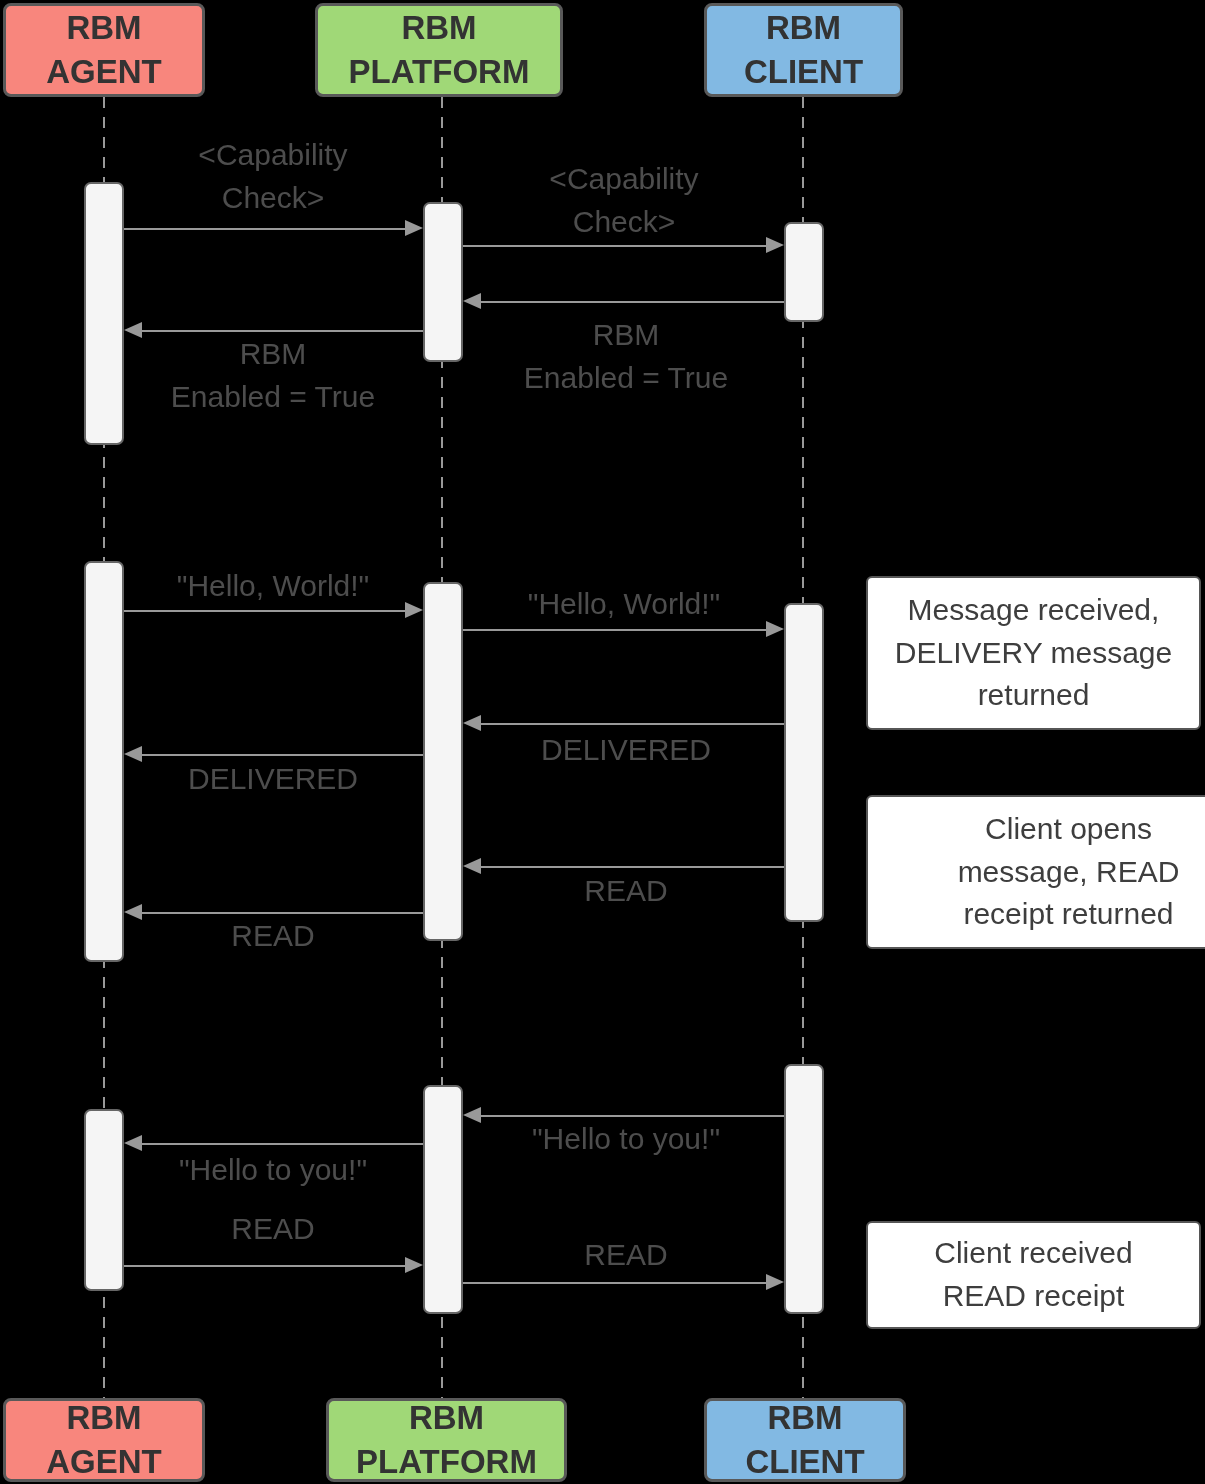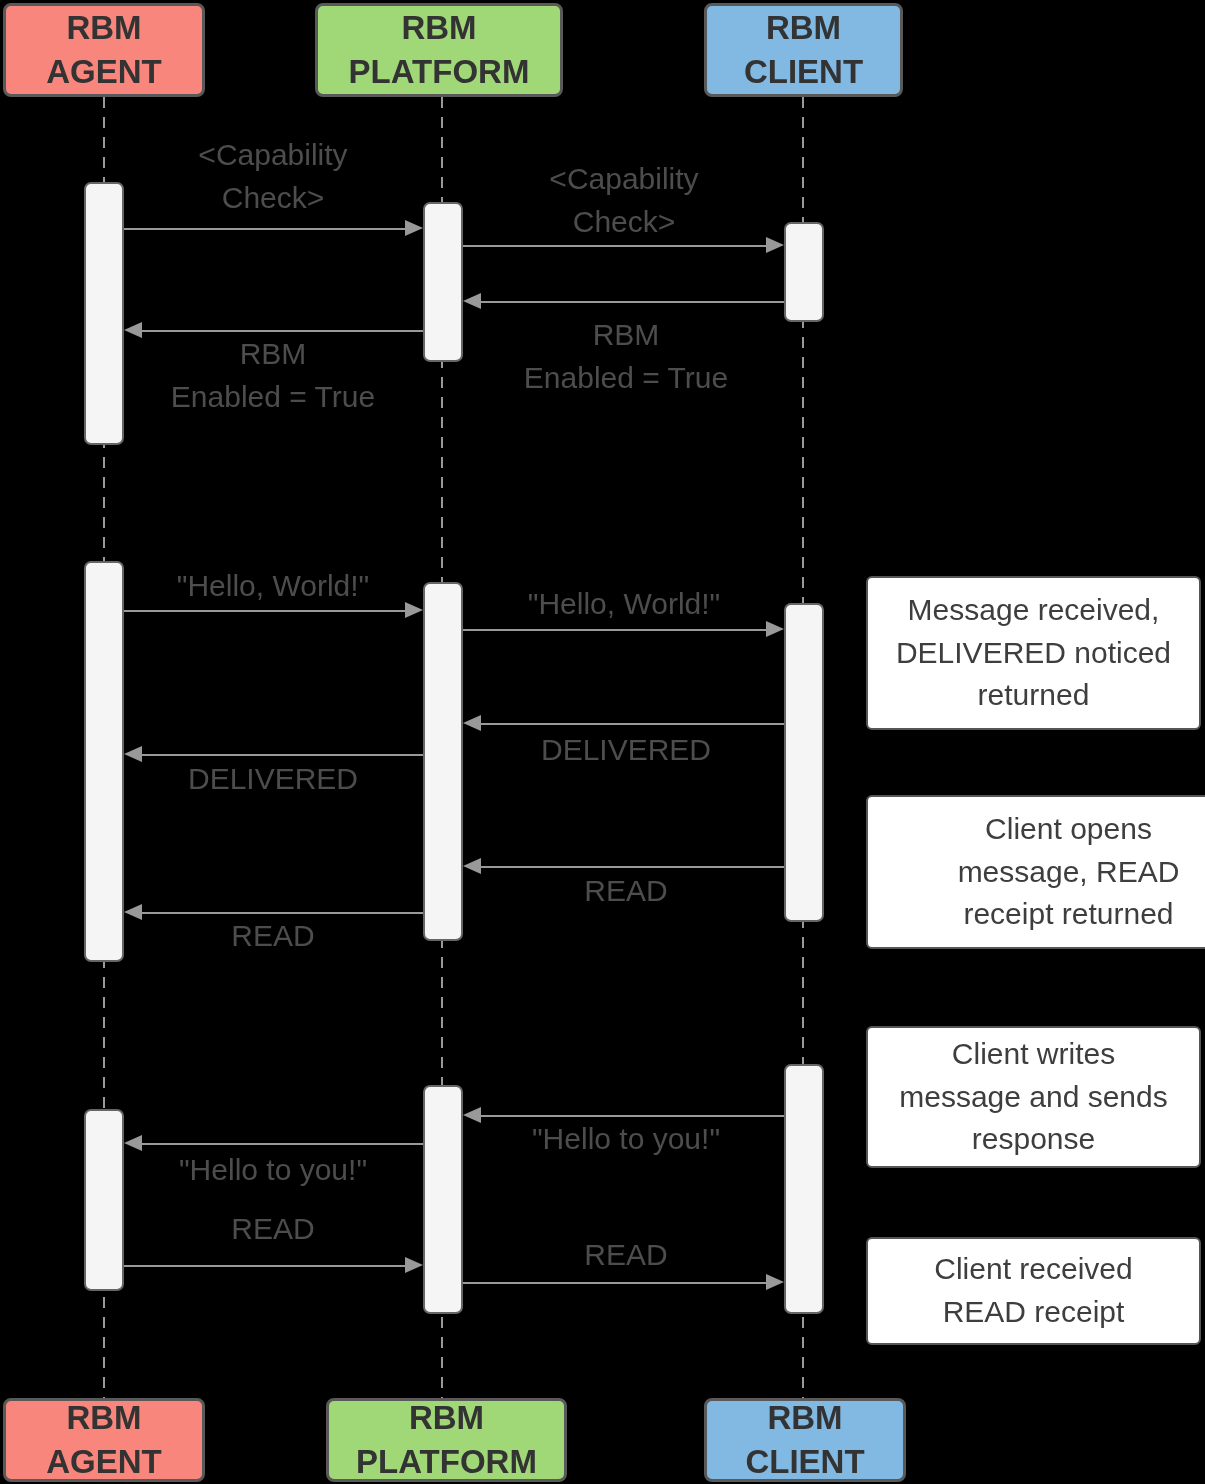--- a/index.html
+++ b/index.html
@@ -133,29 +133,26 @@
     <div class="msg-label" style="left: 624px; top: 583px; color: rgb(77, 77, 77);">"Hello, World!"</div>
     <div class="msg-label" style="left: 626px; top: 729px; color: rgb(77, 77, 77);">DELIVERED</div>
     <div class="msg-label" style="left: 273px; top: 758px; color: rgb(77, 77, 77);">DELIVERED</div>
     <div class="msg-label" style="left: 626px; top: 870px; color: rgb(77, 77, 77);">READ</div>
     <div class="msg-label" style="left: 273px; top: 915px; color: rgb(77, 77, 77);">READ</div>
     <div class="msg-label" style="left: 626px; top: 1118px; color: rgb(77, 77, 77);">"Hello to you!"</div>
     <div class="msg-label" style="left: 273px; top: 1149px; color: rgb(77, 77, 77);">"Hello to you!"</div>
     <div class="msg-label" style="left: 273px; top: 1208px; color: rgb(77, 77, 77);">READ</div>
     <div class="msg-label" style="left: 626px; top: 1234px; color: rgb(77, 77, 77);">READ</div>
     <div class="note" style="left: 866px; top: 576px; width: 335px; height: 154px; background: rgb(255, 255, 255); border-color: rgb(86, 86, 86); color: rgb(62, 62, 62);">Message received,
-DELIVERED noticed
+DELIVERY message
 returned</div>
     <div class="note" style="left: 866px; top: 795px; width: 405px; height: 154px; background: rgb(255, 255, 255); border-color: rgb(86, 86, 86); color: rgb(62, 62, 62);">Client opens
 message, READ
 receipt returned</div>
-    <div class="note" style="left: 866px; top: 1026px; width: 335px; height: 142px; background: rgb(255, 255, 255); border-color: rgb(86, 86, 86); color: rgb(62, 62, 62);">Client writes
-message and sends
-response</div>
-    <div class="note" style="left: 866px; top: 1221px; width: 335px; height: 108px; background: rgb(255, 255, 255); border-color: rgb(86, 86, 86); color: rgb(62, 62, 62); margin-top: 16px;">Client received
+    <div class="note" style="left: 866px; top: 1221px; width: 335px; height: 108px; background: rgb(255, 255, 255); border-color: rgb(86, 86, 86); color: rgb(62, 62, 62);">Client received
 READ receipt</div>
     <div class="actor-box" style="left: 3px; top: 3px; width: 202px; height: 94px; background: rgb(248, 134, 125); border-color: rgb(89, 89, 89); color: rgb(51, 51, 51);">RBM
 AGENT</div>
     <div class="actor-box" style="left: 3px; top: 1398px; width: 202px; height: 84px; background: rgb(248, 134, 125); border-color: rgb(89, 89, 89); color: rgb(51, 51, 51);">RBM
 AGENT</div>
     <div class="actor-box" style="left: 315px; top: 3px; width: 248px; height: 94px; background: rgb(160, 216, 119); border-color: rgb(89, 89, 89); color: rgb(51, 51, 51);">RBM
 PLATFORM</div>
     <div class="actor-box" style="left: 326px; top: 1398px; width: 241px; height: 84px; background: rgb(160, 216, 119); border-color: rgb(89, 89, 89); color: rgb(51, 51, 51);">RBM
 PLATFORM</div>
     <div class="actor-box" style="left: 704px; top: 3px; width: 199px; height: 94px; background: rgb(130, 185, 227); border-color: rgb(89, 89, 89); color: rgb(51, 51, 51);">RBM

